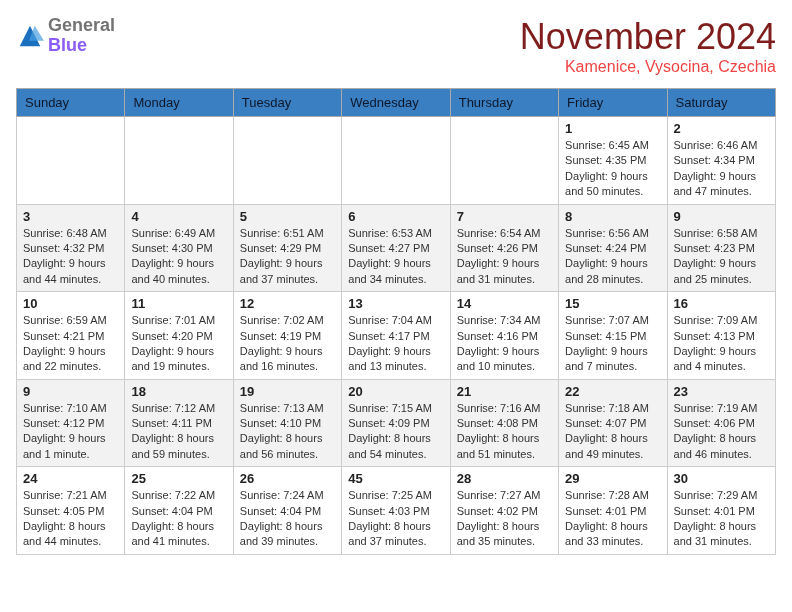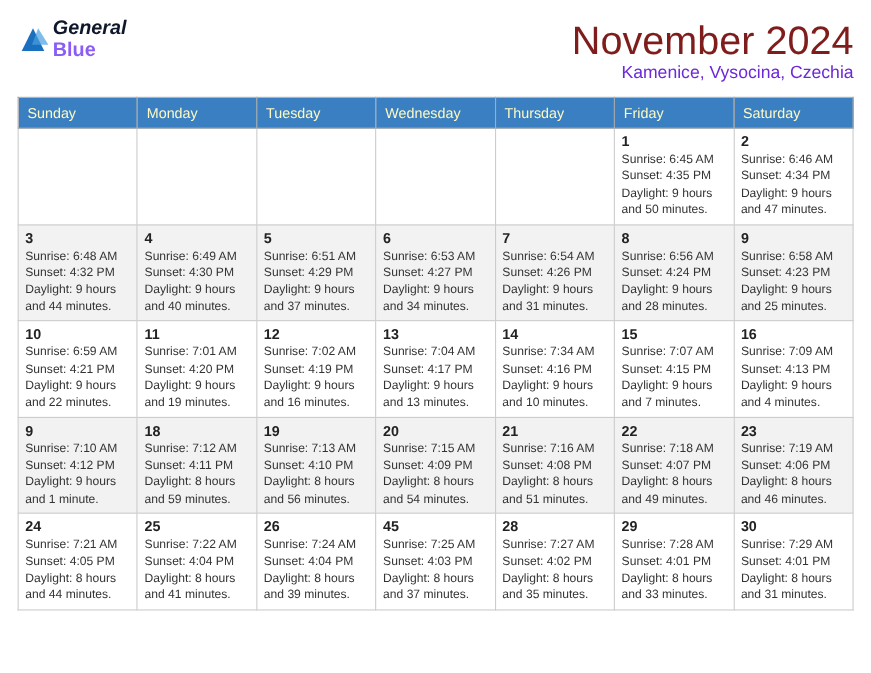--- a/index.html
+++ b/index.html
@@ -19,46 +19,46 @@
     .logo {
       display: flex;
       align-items: center;
       gap: 4px;
     }
     .logo-text {
       font-size: 18px;
       font-weight: bold;
       line-height: 1.1;
     }
-    .logo-general { color: #0f172a; font-style: italic; }
+    .logo-general { color: #737373; }
     .logo-blue { color: #8b5cf6; }
     .logo-icon {
       width: 28px;
       height: 28px;
     }
     .title-block {
       text-align: right;
     }
     .month-title {
       font-size: 36px;
       font-weight: normal;
       color: #7f1d1d;
     }
     .subtitle {
       font-size: 16px;
-      color: #6d28d9;
+      color: #ef4444;
     }
     .calendar {
       width: 100%;
       border-collapse: collapse;
       font-size: 11px;
     }
     .calendar th {
       background: #3a7fc1;
-      color: #fef9c3;
+      color: #0f172a;
       text-align: left;
       padding: 6px 8px;
       font-size: 13px;
       font-weight: normal;
       border: 1px solid #aaa;
     }
     .calendar td {
       vertical-align: top;
       border: 1px solid #ccc;
       padding: 4px 6px;

